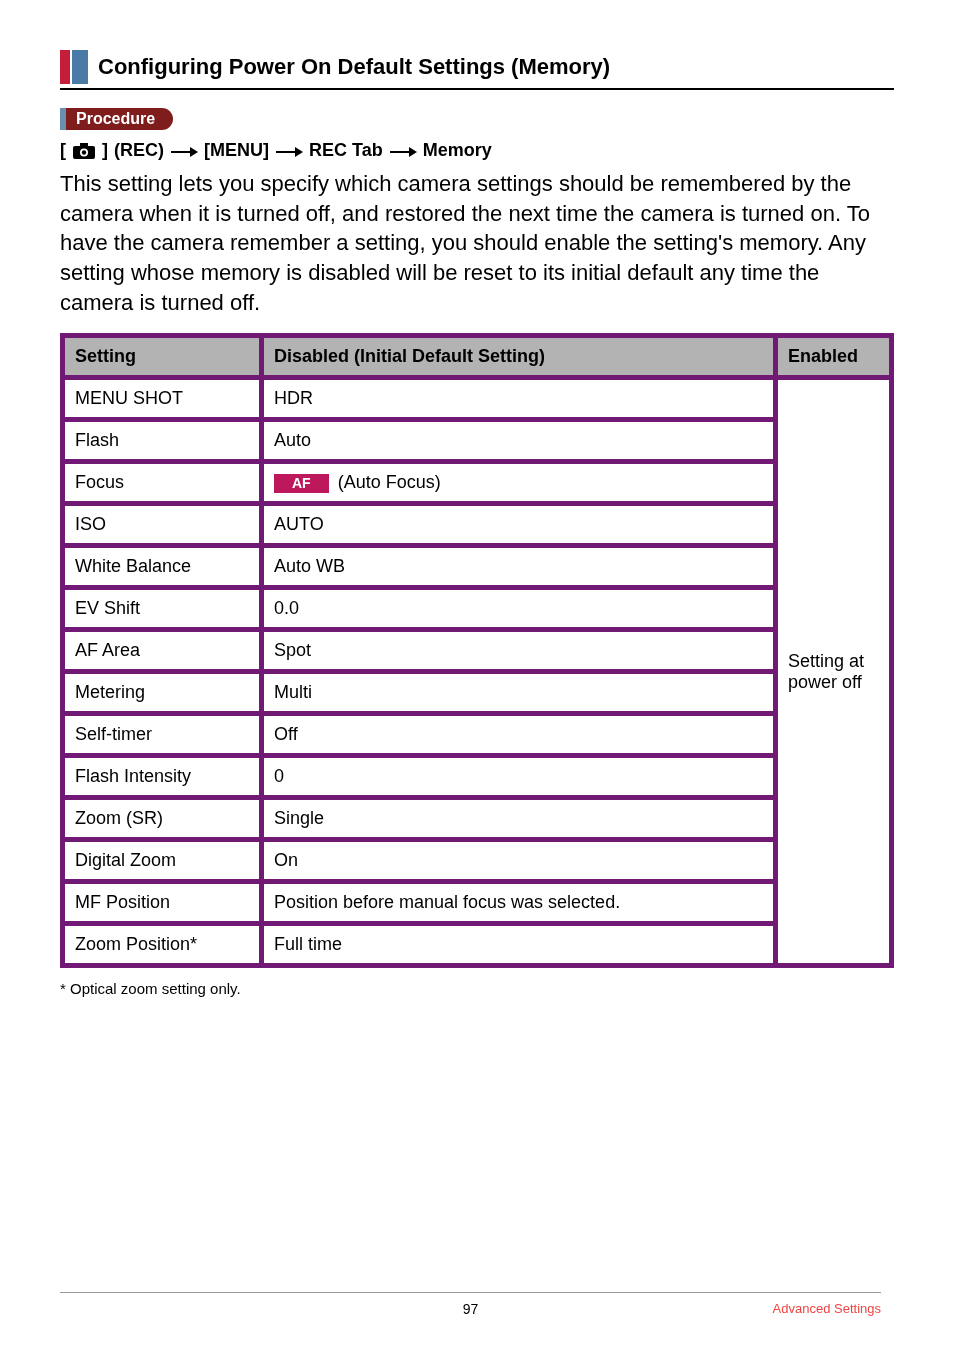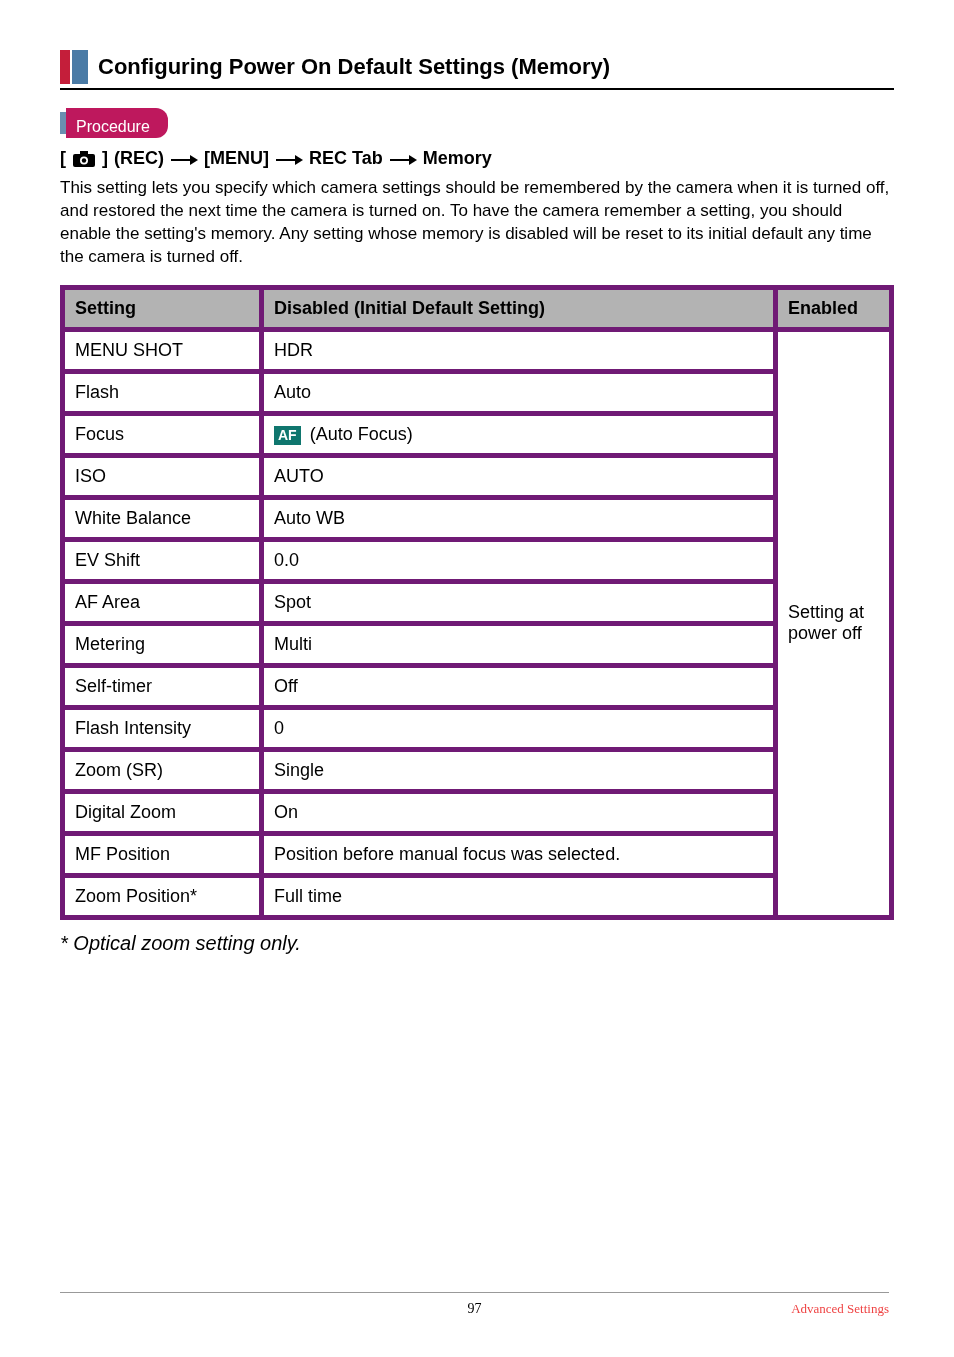--- a/index.html
+++ b/index.html
@@ -41,25 +41,25 @@
     align-items: center;
     margin-bottom: 10px;
   }
   .proc-bar {
     width: 6px;
     height: 22px;
     background: #6b8fb0;
     margin-right: 0;
   }
   .proc-pill {
-    background: #be185d;
+    background: #7f1d1d;
     color: #fff;
     font-size: 16px;
-    font-weight: normal;
-    padding: 10px 18px 2px 10px;
+    font-weight: bold;
+    padding: 2px 18px 2px 10px;
     border-radius: 0 12px 12px 0;
   }
   .breadcrumb {
     font-size: 18px;
     font-weight: bold;
     margin-bottom: 8px;
     display: flex;
     align-items: center;
     flex-wrap: wrap;
     gap: 6px;
@@ -68,60 +68,58 @@
     display: inline-flex;
     align-items: center;
     justify-content: center;
   }
   .arrow {
     font-weight: normal;
     font-size: 20px;
     line-height: 1;
   }
   .description {
-    font-size: 17px;
+    font-size: 22px;
     line-height: 1.35;
     margin-bottom: 16px;
   }
   table {
     width: 100%;
     border-collapse: collapse;
     font-size: 18px;
   }
   th, td {
     border: 5px solid #701a75;
     padding: 8px 10px;
     text-align: left;
     vertical-align: middle;
   }
   th {
     background: #b3b3b3;
     font-weight: bold;
   }
   .af-icon {
     display: inline-block;
-    background: #0f766e;
+    background: #be185d;
     color: #fff;
     font-weight: bold;
     font-size: 14px;
-    padding: 1px 4px;
+    padding: 1px 18px;
     margin-right: 4px;
     line-height: 1.2;
   }
   .footnote {
-    font-size: 20px;
+    font-size: 15px;
     margin-top: 12px;
-    font-style: italic;
   }
   .footer {
     position: absolute;
     bottom: 40px;
     left: 60px;
-    right: 65px;
-    font-family: Liberation Serif, serif;
+    right: 73px;
   }
   .footer-line {
     border-top: 1px solid #999;
     margin-bottom: 8px;
   }
   .footer-content {
     display: flex;
     justify-content: center;
     position: relative;
     font-size: 14px;

